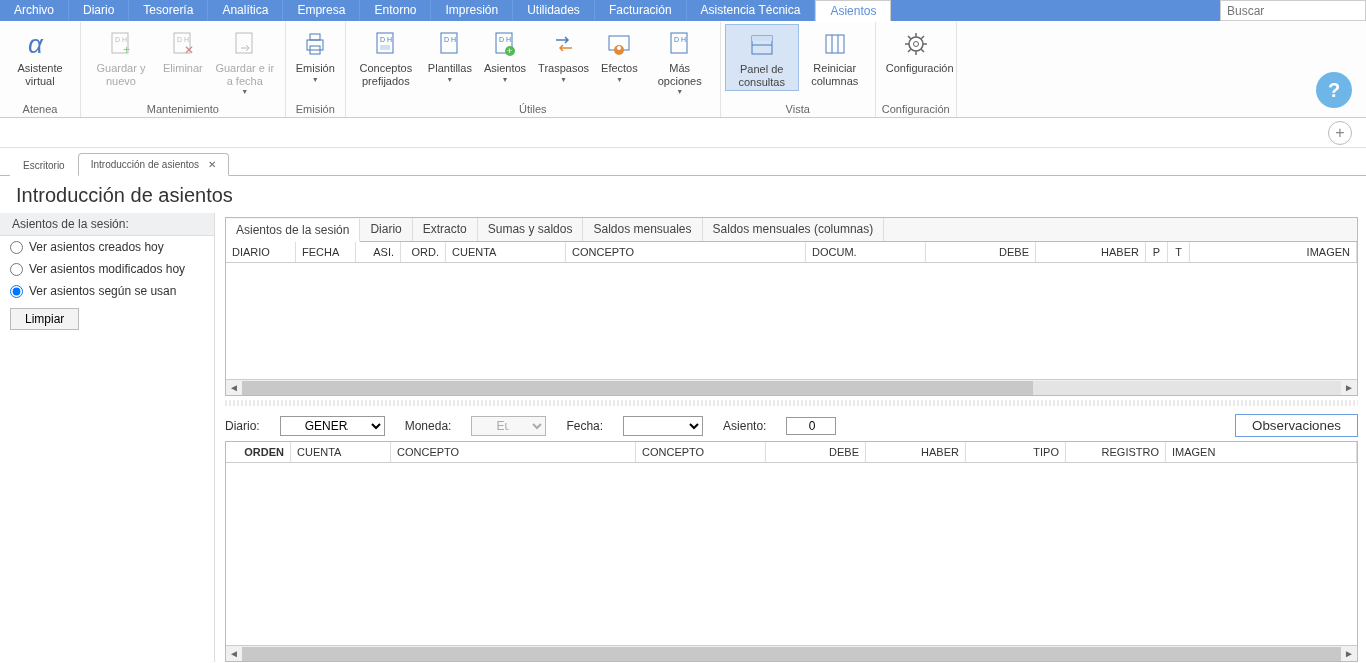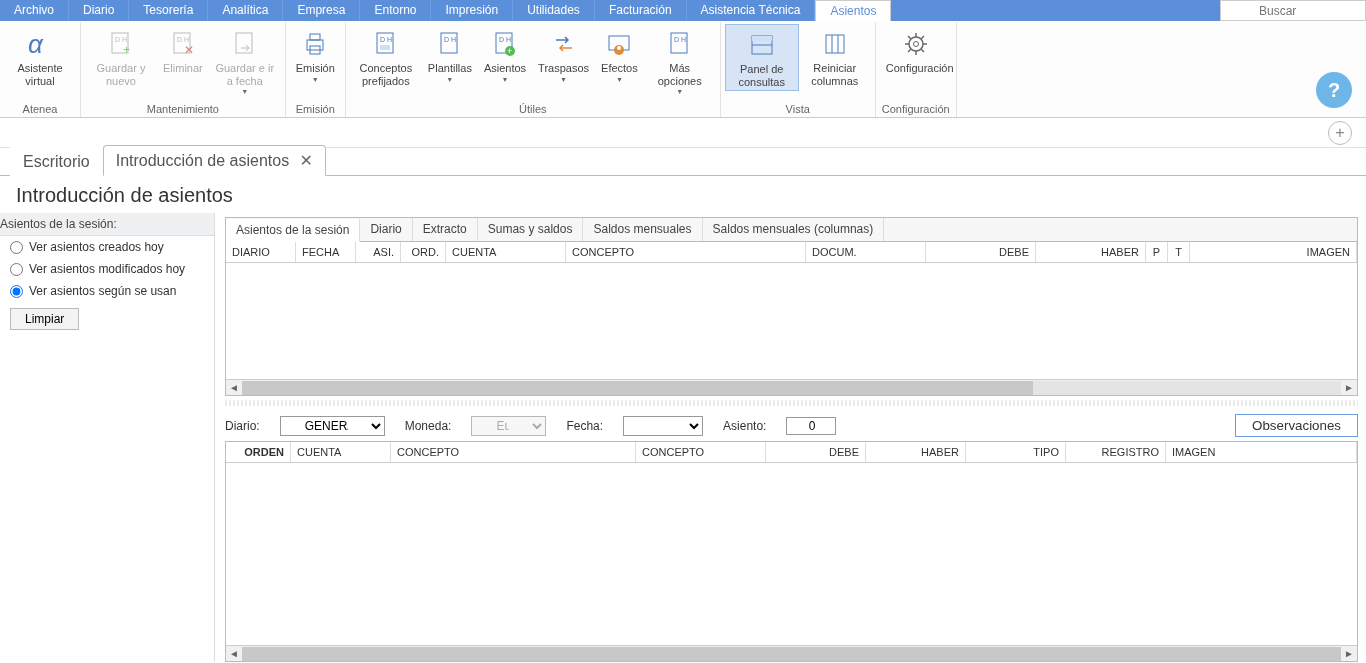--- a/index.html
+++ b/index.html
@@ -4,52 +4,52 @@
 <style>
 * { box-sizing: border-box; margin: 0; padding: 0; font-family: "Segoe UI", Tahoma, sans-serif; }
 body { width: 1366px; height: 663px; overflow: hidden; background: #fff; font-size: 12px; color: #333; }
 
 
 .menubar { display: flex; height: 22px; background: #fff; border-bottom: 1px solid #fff; }
 .menubar .menu-item { padding: 3px 14px; color: #fff; background: #5b8fda; cursor: pointer; font-size: 12px; border-right: 1px solid #6b9de0; }
 .menubar .menu-item.active { background: #fff; color: #5b8fda; border: 1px solid #ccc; border-bottom: none; }
 .menubar .spacer { flex: 1; background: #5b8fda; }
 .menubar .search-box { width: 146px; background: #fff; border: 1px solid #ccc; display:flex; align-items:center; }
-.menubar .search-box input { width: 100%; border: none; outline: none; font-size: 12px; padding: 2px 6px; color:#c2410c;margin-left:32px; }
+.menubar .search-box input { width: 100%; border: none; outline: none; font-size: 12px; padding: 2px 6px; color:#c2410c; }
 
 
 .ribbon { display: flex; height: 96px; border-bottom: 1px solid #ccc; background: #fdfdfd; position:relative; }
 .ribbon-group { display: flex; flex-direction: column; align-items: center; border-right: 1px solid #e3e3e3; padding: 2px 4px 0; }
 .ribbon-group-items { display: flex; flex: 1; align-items: flex-start; }
 .ribbon-btn { display: flex; flex-direction: column; align-items: center; justify-content: flex-start; padding: 2px 6px; min-width: 44px; cursor: pointer; text-align:center; line-height:1.15; }
 .ribbon-btn.pressed { background: #d6e4f5; border: 1px solid #9cbde6; }
 .ribbon-btn .icon { width: 32px; height: 32px; margin: 2px 0; display:flex; align-items:center; justify-content:center; }
 .ribbon-btn .lbl { font-size: 11px; color: #444; max-width: 60px; }
 .ribbon-btn.disabled .lbl { color: #aaa; }
 .ribbon-btn .drop { font-size: 8px; color:#666; }
 .ribbon-group-title { font-size: 11px; color: #666; text-align: center; padding: 2px 0 2px; width:100%; }
 .ribbon .help-circle { position:absolute; right:14px; top:50px; width:36px; height:36px; border-radius:50%; background:#6fb6e8; display:flex; align-items:center; justify-content:center; color:#fff; font-size:20px; font-weight:bold; }
 
 
 .plus-row { height: 30px; display:flex; justify-content:flex-end; align-items:center; padding-right:14px; border-bottom:1px solid #e0e0e0; }
 .plus-circle { width:24px; height:24px; border:1px solid #bbb; border-radius:50%; display:flex; align-items:center; justify-content:center; color:#888; font-size:16px; }
 
 
 .doc-tabs { display:flex; align-items:flex-end; height:28px; padding-left:10px; border-bottom:1px solid #bbb; }
-.doc-tab { padding:5px 12px; font-size:16px; color:#555; cursor:pointer; border:1px solid transparent; border-bottom:none; position:relative; top:1px; background:#fff;}
+.doc-tab { padding:5px 12px; font-size:10px; color:#555; cursor:pointer; border:1px solid transparent; border-bottom:none; position:relative; top:1px; background:#fff;}
 .doc-tab.active { border:1px solid #bbb; border-bottom:1px solid #fff; border-radius:4px 4px 0 0; }
 .doc-tab .close { margin-left:6px; color:#666; }
 
 
 .page-title { font-size:20px; padding:8px 16px 6px; color:#333; }
 
 
 .main { display:flex; height: calc(663px - 22px - 96px - 30px - 28px - 38px); }
 .side-panel { width:215px; border-right:1px solid #ddd; }
-.side-header { background:#eef0f2; padding:4px 0; font-size:12px; color:#444; border-bottom:1px solid #ddd; }
+.side-header { background:#eef0f2; padding:4px 12px; font-size:12px; color:#444; border-bottom:1px solid #ddd; }
 .radio-row { display:flex; align-items:center; padding:4px 10px; font-size:12px; color:#333; gap:6px; }
 .radio-row input { margin:0; }
 .btn-small { margin:6px 10px; padding:3px 14px; background:#f3f3f3; border:1px solid #bbb; font-size:12px; cursor:pointer; }
 
 .content { flex:1; padding:4px 8px 0 10px; display:flex; flex-direction:column; }
 
 
 .inner-tabs { display:flex; border:1px solid #bbb; border-bottom:none; background:#f7f7f7; }
 .inner-tab { padding:4px 10px; font-size:12px; color:#444; cursor:pointer; border-right:1px solid #ddd; }
 .inner-tab.active { background:#fff; border-bottom:1px solid #fff; position:relative; top:1px; }

